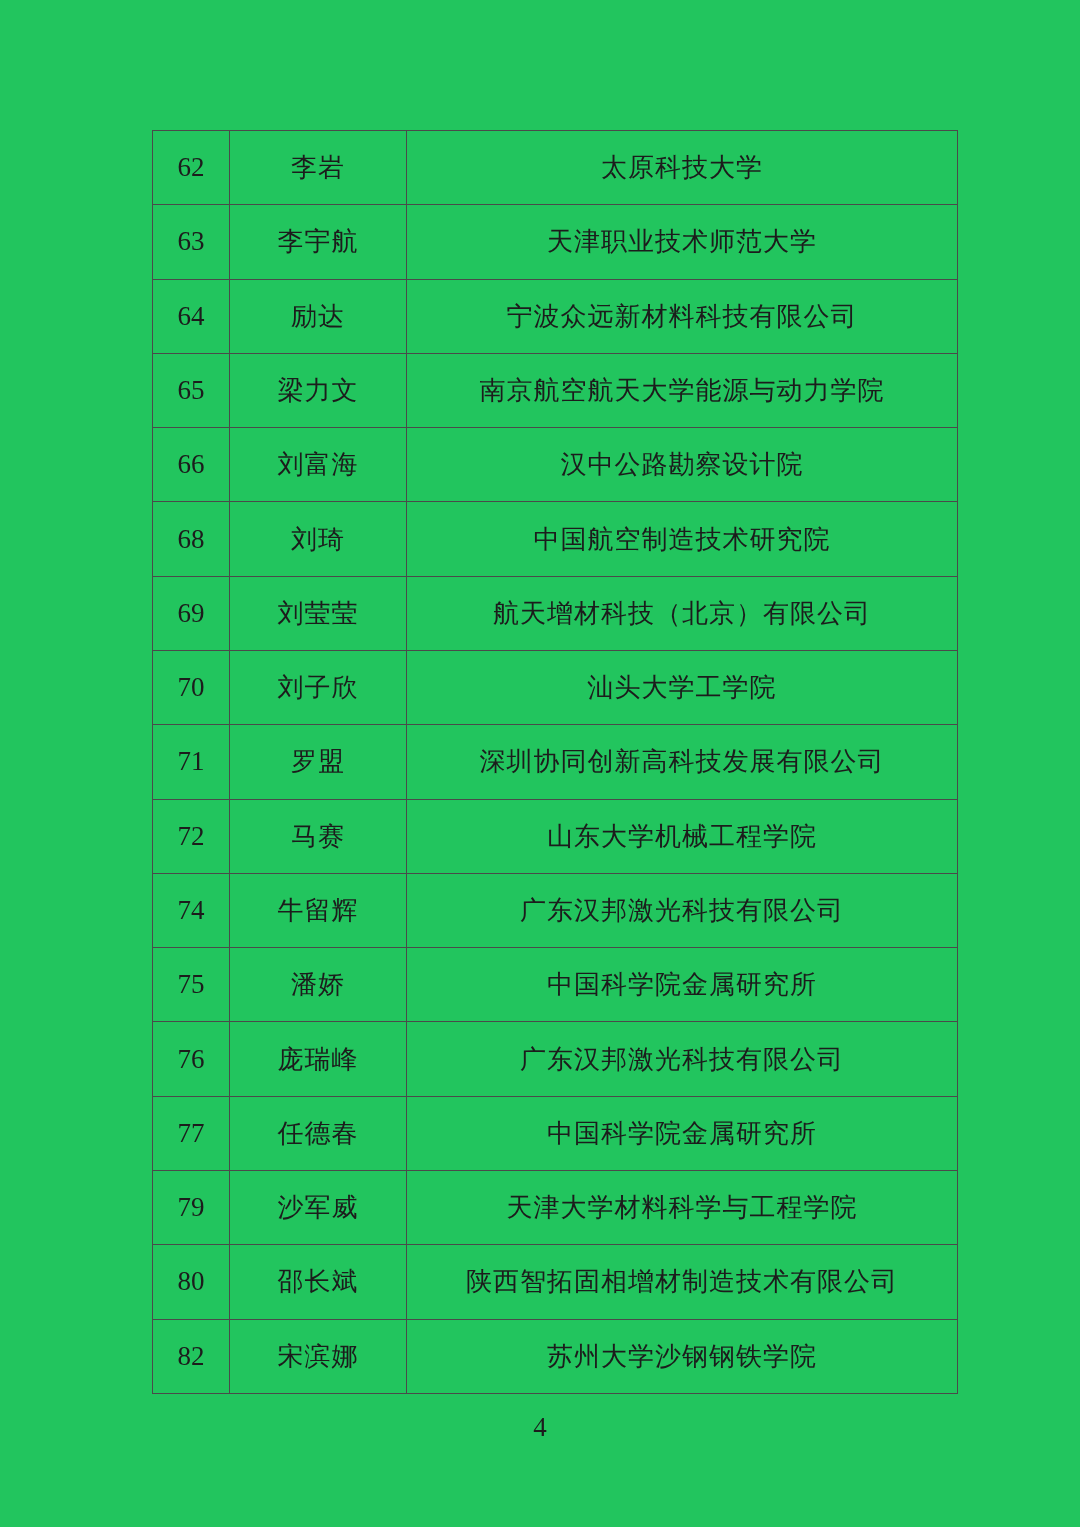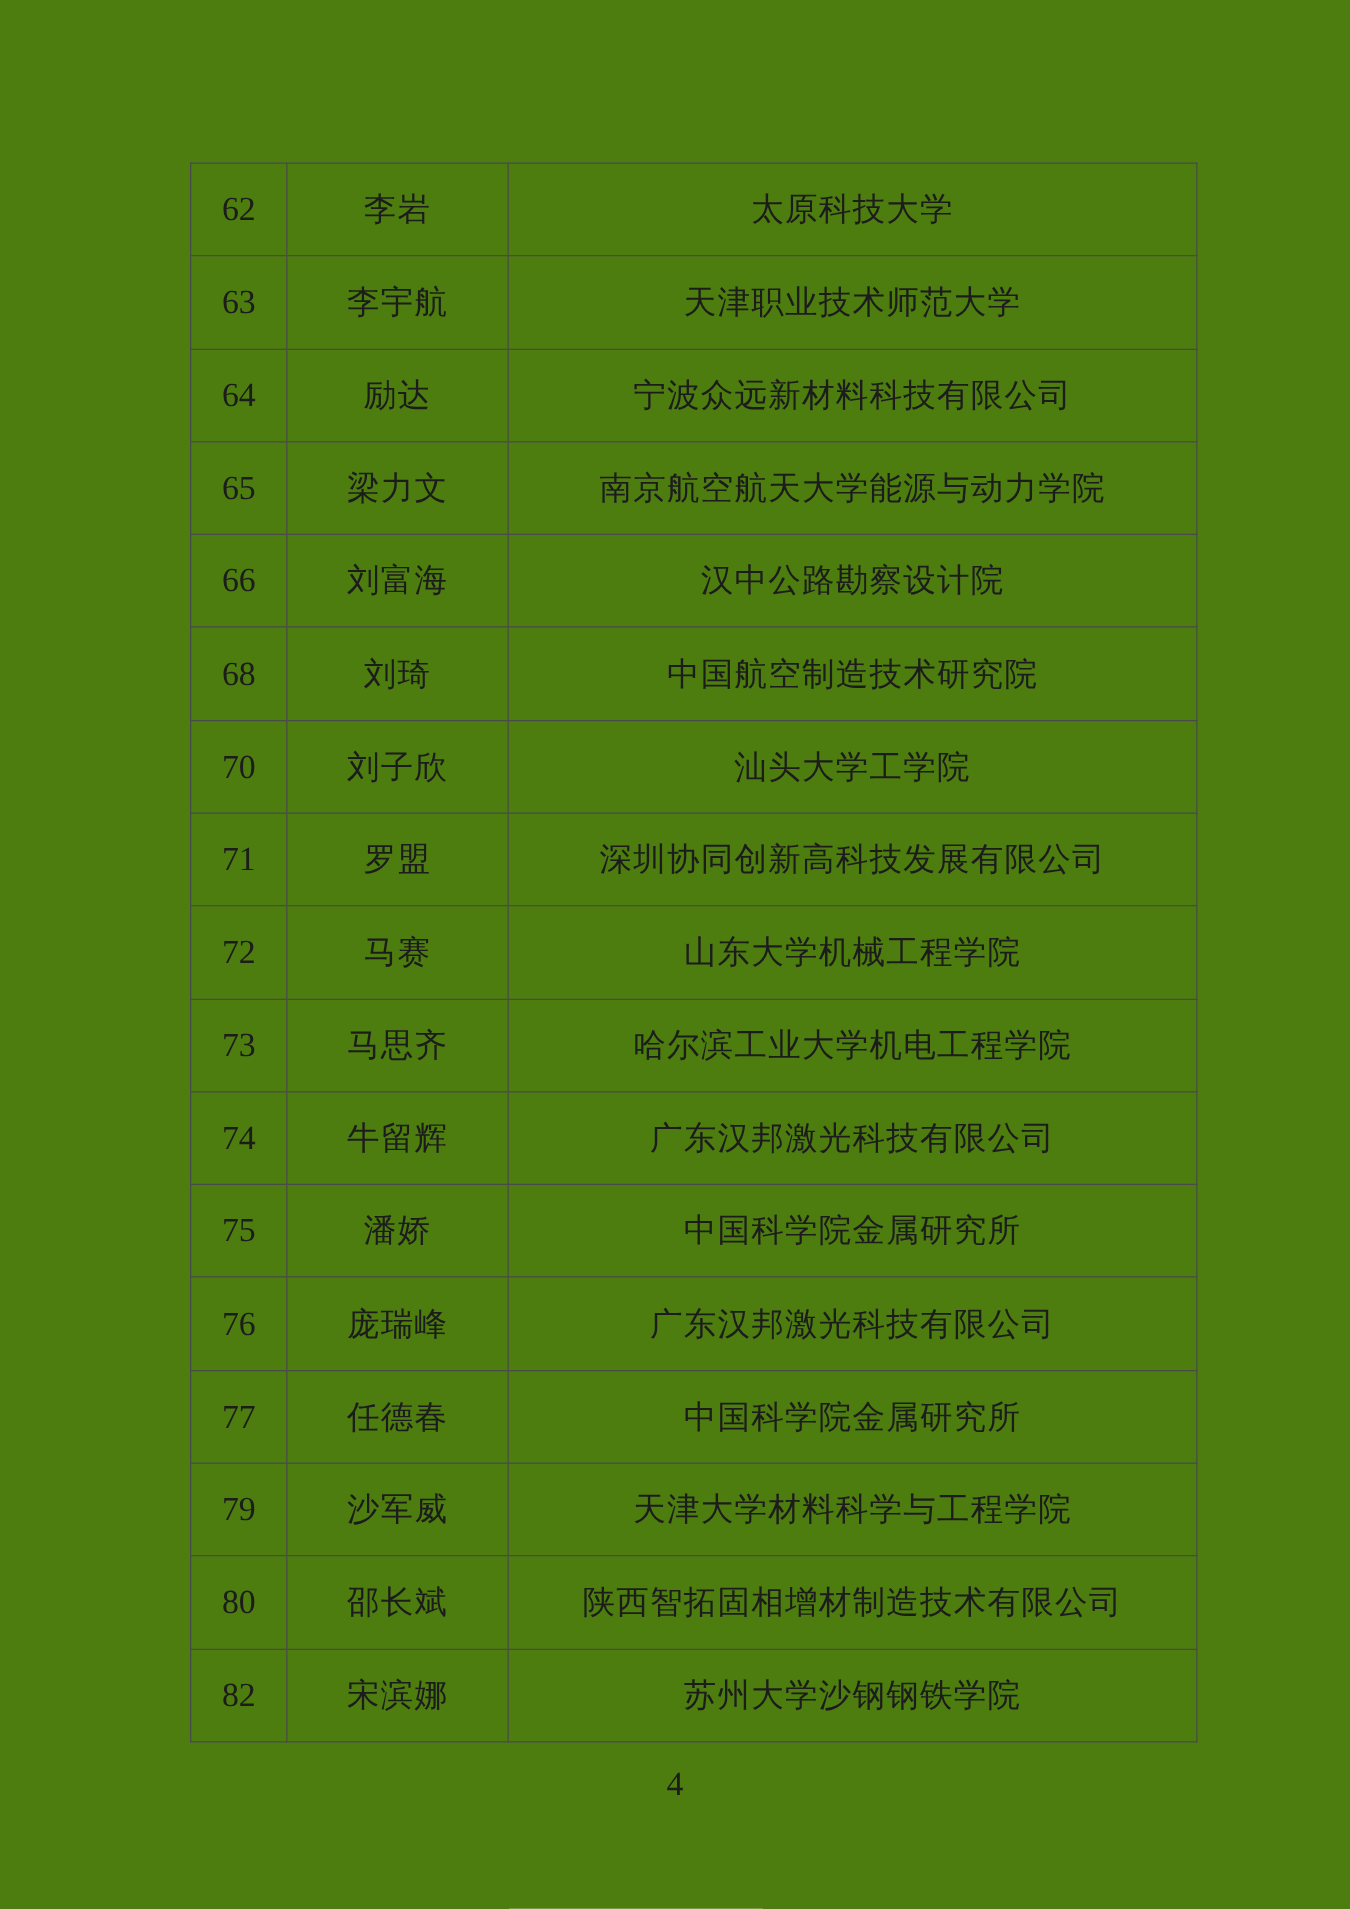--- a/index.html
+++ b/index.html
@@ -11,21 +11,21 @@
     width: 1080px;
     height: 1527px;
     position: relative;
     font-family: "Liberation Serif", "DejaVu Serif", serif;
     color: #1c1c1c;
     overflow: hidden;
   }
   .page {
     position: absolute;
     inset: 0;
-    background: #4d7c0f;
+    background: #22c55e;
   }
   table.roster {
     position: absolute;
     left: 152px;
     top: 130px;
     width: 805px;
     height: 1264px;
     border-collapse: collapse;
     table-layout: fixed;
   }
@@ -95,38 +95,38 @@
           <td class="col-no">66</td>
           <td class="col-name">刘富海</td>
           <td class="col-org">汉中公路勘察设计院</td>
         </tr>
         <tr>
           <td class="col-no">68</td>
           <td class="col-name">刘琦</td>
           <td class="col-org">中国航空制造技术研究院</td>
         </tr>
         <tr>
+          <td class="col-no">69</td>
+          <td class="col-name">刘莹莹</td>
+          <td class="col-org">航天增材科技（北京）有限公司</td>
+        </tr>
+        <tr>
           <td class="col-no">70</td>
           <td class="col-name">刘子欣</td>
           <td class="col-org">汕头大学工学院</td>
         </tr>
         <tr>
           <td class="col-no">71</td>
           <td class="col-name">罗盟</td>
           <td class="col-org">深圳协同创新高科技发展有限公司</td>
         </tr>
         <tr>
           <td class="col-no">72</td>
           <td class="col-name">马赛</td>
           <td class="col-org">山东大学机械工程学院</td>
-        </tr>
-        <tr>
-          <td class="col-no">73</td>
-          <td class="col-name">马思齐</td>
-          <td class="col-org">哈尔滨工业大学机电工程学院</td>
         </tr>
         <tr>
           <td class="col-no">74</td>
           <td class="col-name">牛留辉</td>
           <td class="col-org">广东汉邦激光科技有限公司</td>
         </tr>
         <tr>
           <td class="col-no">75</td>
           <td class="col-name">潘娇</td>
           <td class="col-org">中国科学院金属研究所</td>

